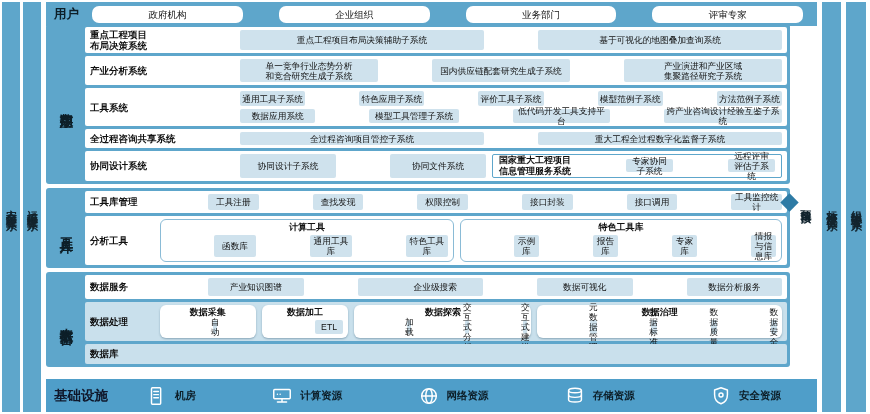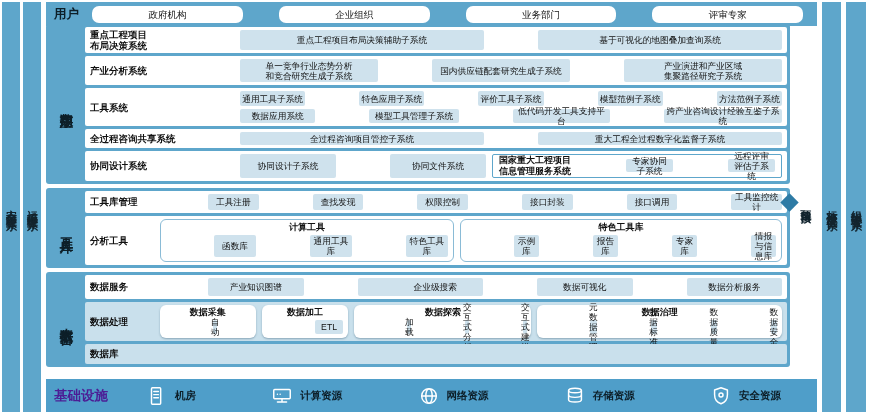--- a/index.html
+++ b/index.html
@@ -66,21 +66,21 @@
   .reserved { position:absolute; top:28px; left:748px; width:23px; height:345px;
     background:#fff; display:flex; align-items:center; justify-content:center; }
   .reserved span { writing-mode:vertical-lr; text-orientation:upright; font-weight:bold;
     font-size:11px; color:#10222c; letter-spacing:1px; }
   .diamond { position:absolute; left:-11px; top:50%; width:13px; height:13px;
     margin-top:-7px; background:#2e7ba5; transform:rotate(45deg); }
 
   
   .infra { position:absolute; bottom:0; left:0; right:0; height:33px; background:#4f9ec9;
     display:flex; align-items:center; padding:0 16px 0 8px; }
-  .infra-label { font-weight:bold; font-size:13.5px; color:#4c1d95; width:92px; }
+  .infra-label { font-weight:bold; font-size:13.5px; color:#0f172a; width:92px; }
   .infra-items { flex:1; display:flex; justify-content:space-between; padding-right:20px; }
   .infra-item { display:flex; align-items:center; gap:7px; font-size:10.5px;
     font-weight:bold; color:#0d1f29; }
   .iicon { width:22px; height:22px; display:inline-flex; }
   .iicon svg { width:22px; height:22px; stroke:#fff; fill:none; stroke-width:1.6;
     stroke-linecap:round; stroke-linejoin:round; }
 </style>
 </head>
 <body>
 

